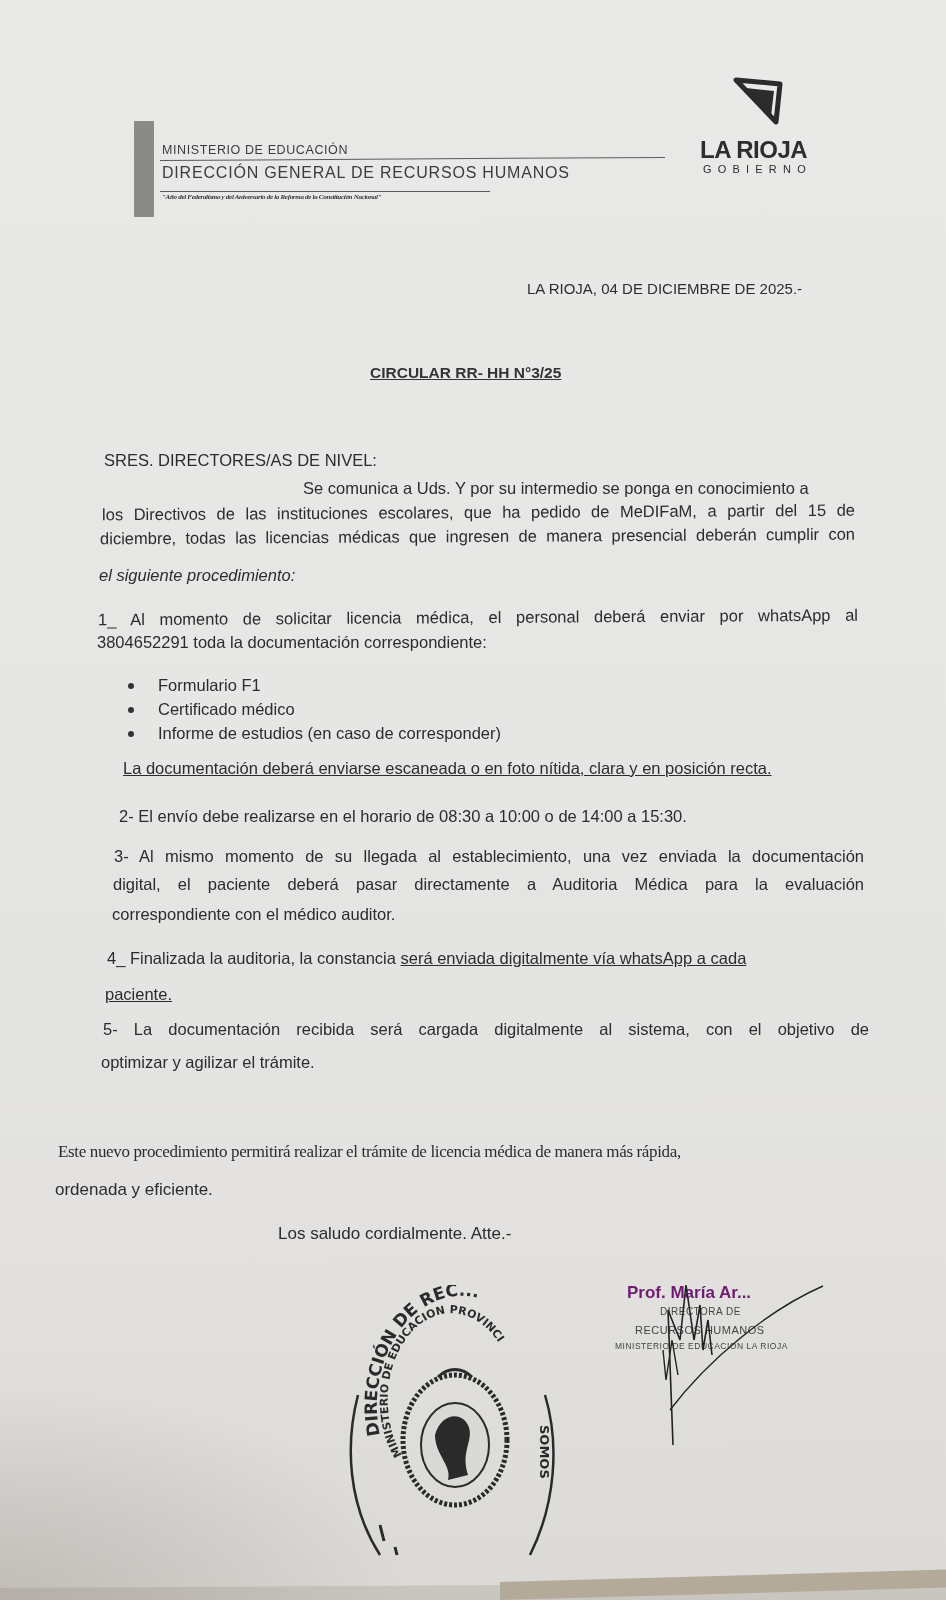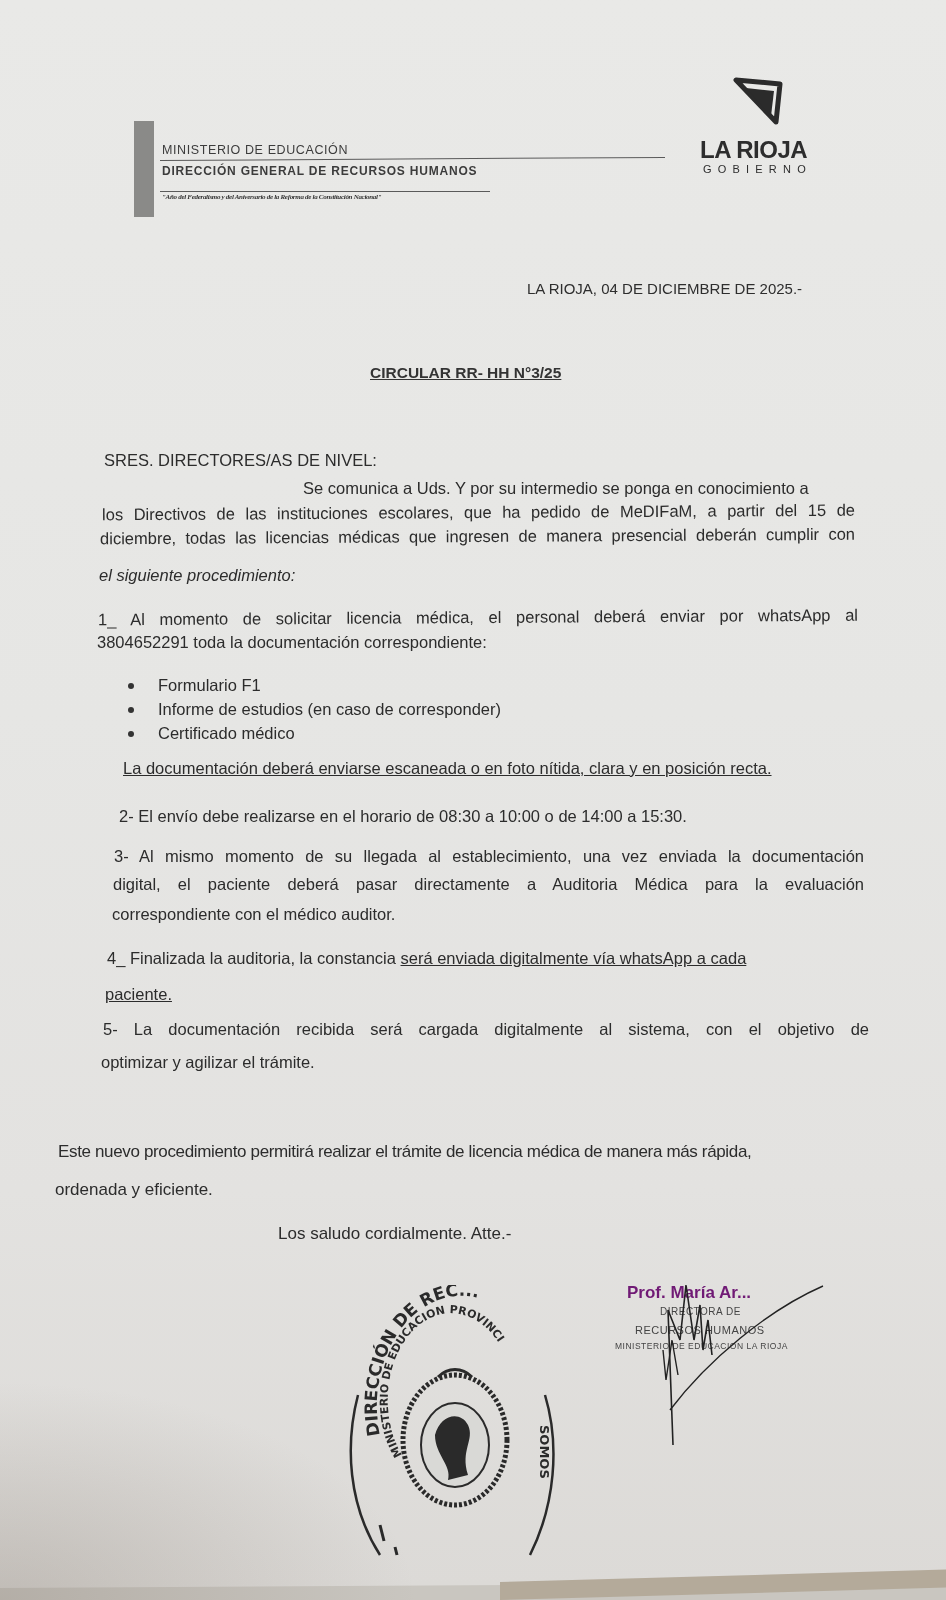--- a/index.html
+++ b/index.html
@@ -22,21 +22,21 @@
       position: absolute; left: 500px; top: 1582px; width: 446px; height: 18px;
       background: #b4aa9a; transform: skewY(-1.6deg); transform-origin: 0 0;
     }
     .abs { position: absolute; }
     
     .hdr-bar { left: 134px; top: 121px; width: 20px; height: 96px; background: #8a8a88; }
     .hdr-line1 { left: 160px; top: 160px; width: 505px; height: 1px; background: #5a5a5a; transform: rotate(-0.35deg); transform-origin: 0 0; }
     .hdr-line2 { left: 160px; top: 191px; width: 330px; height: 1px; background: #5a5a5a; }
     .ministerio { left: 162px; top: 143px; font-size: 12.5px; letter-spacing: 0.6px; color: #3c3c3c; }
     .ministerio b { font-weight: normal; }
-    .direccion { left: 162px; top: 164px; font-size: 12px; letter-spacing: 0.8px; color: #3c3c3c; font-weight: bold; }
+    .direccion { left: 162px; top: 164px; font-size: 16px; letter-spacing: 0.8px; color: #3c3c3c; }
     .motto { left: 162px; top: 193px; font-size: 7px; font-style: italic; font-weight: bold; color: #333; letter-spacing: -0.3px; font-family: "Liberation Serif", serif; }
     .logo-shape { left: 730px; top: 74px; width: 56px; height: 56px; }
     .logo-title { left: 700px; top: 136px; font-size: 24px; font-weight: bold; color: #2d2d2d; letter-spacing: -0.5px; }
     .logo-sub { left: 703px; top: 163px; font-size: 11px; letter-spacing: 6.2px; color: #2d2d2d; }
     
     .date { left: 527px; top: 280px; font-size: 15px; color: #2e2e2e; }
     .title { left: 370px; top: 364px; font-size: 15.5px; font-weight: bold; text-decoration: underline; color: #333; }
     .txt { font-size: 16.5px; color: #2c2c2c; line-height: 24px; white-space: nowrap; }
     .just { text-align: justify; text-align-last: justify; }
     .ul { text-decoration: underline; }
@@ -78,38 +78,38 @@
 <div class="abs txt" style="left:104px; top:448px;">SRES. DIRECTORES/AS DE NIVEL:</div>
 <div class="abs txt" style="left:303px; top:476px; width:550px;">Se comunica a Uds. Y por su intermedio se ponga en conocimiento a</div>
 <div class="abs txt just" style="left:102px; top:500px; width:753px; transform: rotate(-0.35deg);">los Directivos de las instituciones escolares, que ha pedido de MeDIFaM, a partir del 15 de</div>
 <div class="abs txt just" style="left:100px; top:524px; width:755px; transform: rotate(-0.35deg);">diciembre,  todas las licencias médicas que ingresen de manera presencial deberán cumplir con</div>
 <div class="abs txt" style="left:99px; top:563px;font-style:italic;">el siguiente procedimiento:</div>
 
 <div class="abs txt just" style="left:98px; top:605px; width:760px; transform: rotate(-0.35deg);">1_ Al momento de solicitar licencia médica, el personal deberá enviar por whatsApp al</div>
 <div class="abs txt" style="left:97px; top:630px;">3804652291 toda la documentación correspondiente:</div>
 <ul class="abs txt bullet-list" style="left:128px; top:673px;">
   <li>Formulario F1</li>
+  <li>Certificado médico</li>
   <li>Informe de estudios (en caso de corresponder)</li>
-  <li>Certificado médico</li>
 </ul>
 <div class="abs txt ul" style="left:123px; top:756px;">La documentación deberá enviarse escaneada o en foto nítida, clara y en posición recta.</div>
 
 <div class="abs txt" style="left:119px; top:804px;">2- El envío debe realizarse en el horario de 08:30 a 10:00 o de 14:00 a 15:30.</div>
 
 <div class="abs txt just" style="left:114px; top:844px; width:750px;">3- Al mismo momento de su llegada al establecimiento, una vez enviada la documentación</div>
 <div class="abs txt just" style="left:113px; top:872px; width:751px;">digital, el paciente deberá pasar directamente a Auditoria Médica para la evaluación</div>
 <div class="abs txt" style="left:112px; top:902px;">correspondiente con el médico auditor.</div>
 
 <div class="abs txt" style="left:107px; top:946px;"><span>4_ Finalizada la auditoria, la constancia </span><span class="ul">será enviada digitalmente vía whatsApp a cada</span></div>
 <div class="abs txt ul" style="left:105px; top:982px;">paciente.</div>
 
 <div class="abs txt just" style="left:103px; top:1017px; width:766px;">5- La documentación recibida será cargada digitalmente al sistema, con el objetivo de</div>
 <div class="abs txt" style="left:101px; top:1050px;">optimizar y agilizar el trámite.</div>
 
-<div class="abs txt" style="left:58px; top:1140px; letter-spacing:-0.35px; font-size:17px;">Este nuevo procedimiento permitirá realizar el trámite de licencia médica de manera más rápida,</div>
+<div class="abs txt" style="left:58px; top:1140px; letter-spacing:-0.35px; font-size:17px;font-family:Liberation Serif, serif;">Este nuevo procedimiento permitirá realizar el trámite de licencia médica de manera más rápida,</div>
 <div class="abs txt" style="left:55px; top:1178px; font-size:17px;">ordenada y eficiente.</div>
 <div class="abs txt" style="left:278px; top:1222px; font-size:17px;">Los saludo cordialmente. Atte.-</div>
 
 <div class="abs sig-name">Prof. María Ar...</div>
 <div class="abs sig-small" style="left:660px; top:1306px;">DIRECTORA DE</div>
 <div class="abs sig-small" style="left:635px; top:1324px; font-size:11px;">RECURSOS HUMANOS</div>
 <div class="abs sig-small" style="left:615px; top:1341px; font-size:8.5px;">MINISTERIO DE EDUCACION LA RIOJA</div>
 <div class="abs sig-block">
   <svg width="240" height="180" viewBox="0 0 240 180">
     <path d="M65 165 L60 30 L72 60 L78 5 L86 60 L92 25 L95 70 L100 40 L104 75" fill="none" stroke="#222" stroke-width="1.6"></path>

